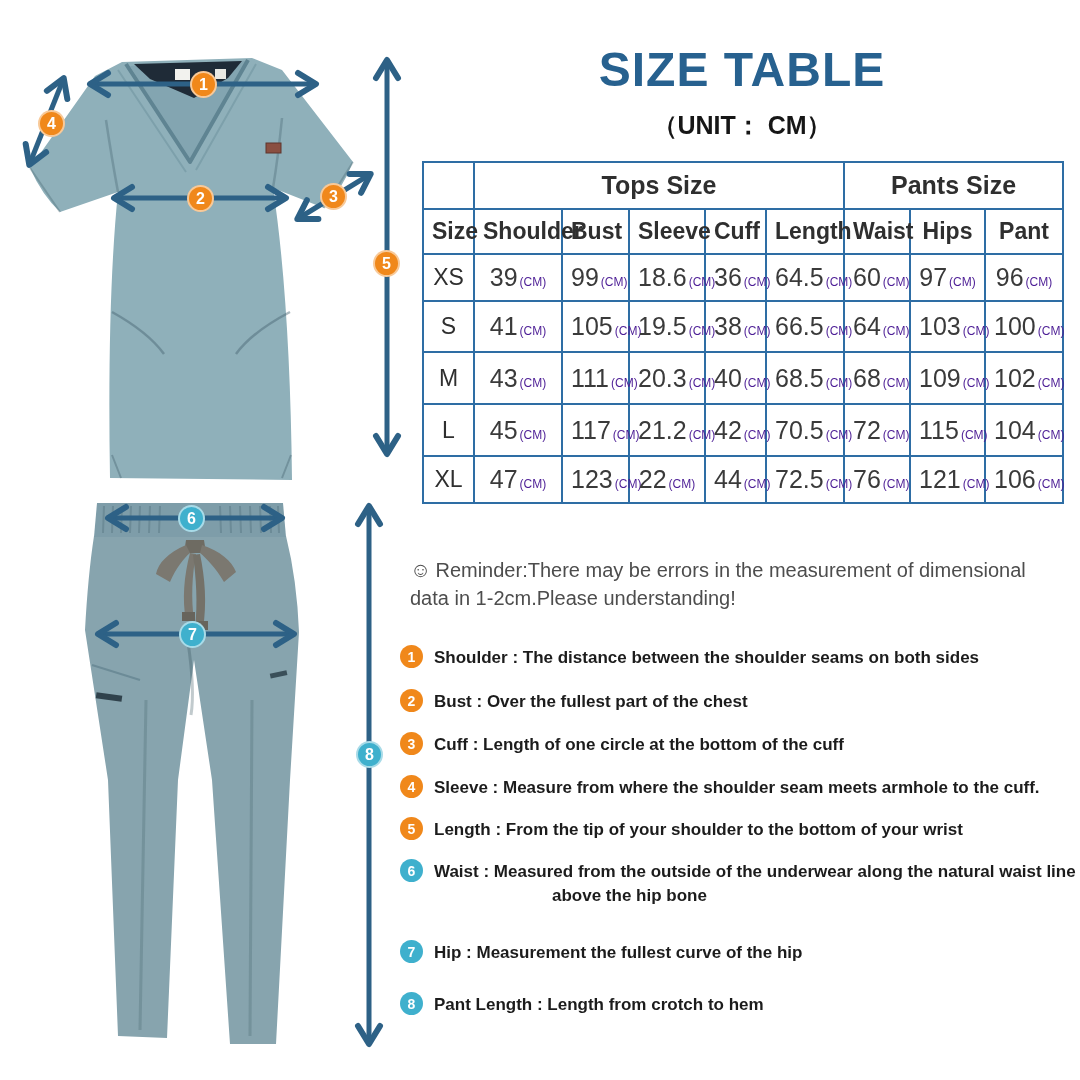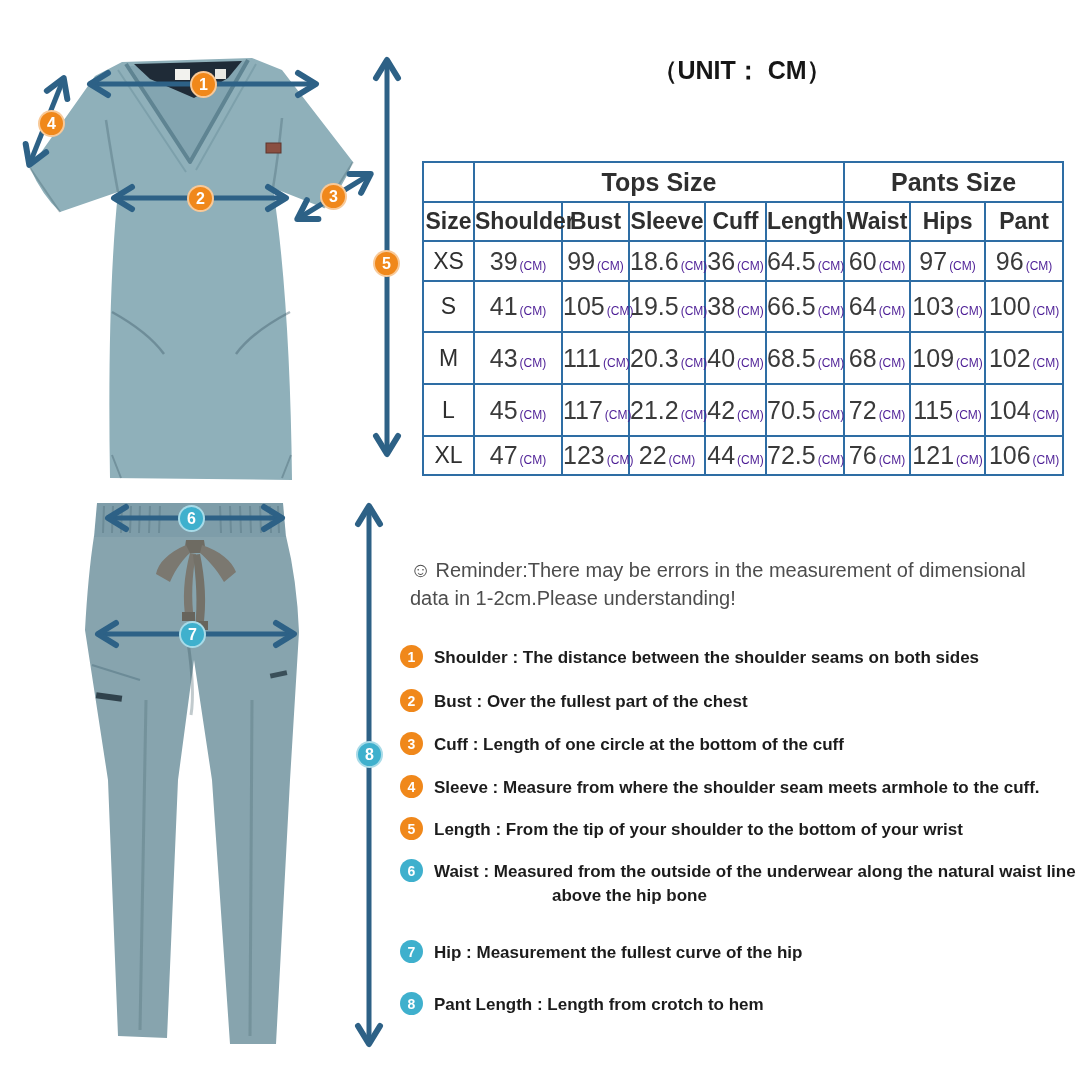--- a/index.html
+++ b/index.html
@@ -25,21 +25,21 @@
   .title-block{position:absolute;left:422px;top:42px;width:640px;text-align:center;}
   .main-title{font-size:48px;font-weight:bold;color:#27618f;letter-spacing:1px;}
   .sub-title{font-size:25px;font-weight:bold;color:#161616;margin-top:12px;}
 
   
   .table-wrap{position:absolute;left:422px;top:161px;width:640px;}
   table.size-table{border-collapse:collapse;width:640px;table-layout:fixed;
                    border:2px solid #2e6da4;}
   table.size-table th,table.size-table td{
       border:2px solid #2e6da4;text-align:center;vertical-align:middle;
-      padding:0;color:#2f2f2f;}
+      padding:8px;color:#2f2f2f;}
   tr.group-row{height:40px;} tr.head-row{height:39px;}
   tr.r-xs{height:40px;} tr.r-s{height:51px;} tr.r-m{height:52px;}
   tr.r-l{height:52px;} tr.r-xl{height:39px;}
   .group-h{font-size:25px;font-weight:bold;color:#1b1b1b;}
   .col-h{font-size:23px;font-weight:bold;color:#1b1b1b;}
   .size-v{font-size:23px;color:#3a3a3a;}
   .num{font-size:25px;color:#3a3a3a;}
   .cm{font-size:12px;color:#4c1d95;margin-left:2px;}
 
   
@@ -135,20 +135,21 @@
   <div class="marker m-orange mk1">1</div>
   <div class="marker m-orange mk2">2</div>
   <div class="marker m-orange mk3">3</div>
   <div class="marker m-orange mk4">4</div>
   <div class="marker m-orange mk5">5</div>
   <div class="marker m-cyan  mk6">6</div>
   <div class="marker m-cyan  mk7">7</div>
   <div class="marker m-cyan  mk8">8</div>
 
   <div class="title-block">
+    <div class="main-title">SIZE TABLE</div>
     <div class="sub-title">（UNIT： CM）</div>
   </div>
 
   <div class="table-wrap">
     <table class="size-table">
       <colgroup>
         <col style="width:51px">
           <col style="width:88px">
           <col style="width:67px">
         <col style="width:76px">

